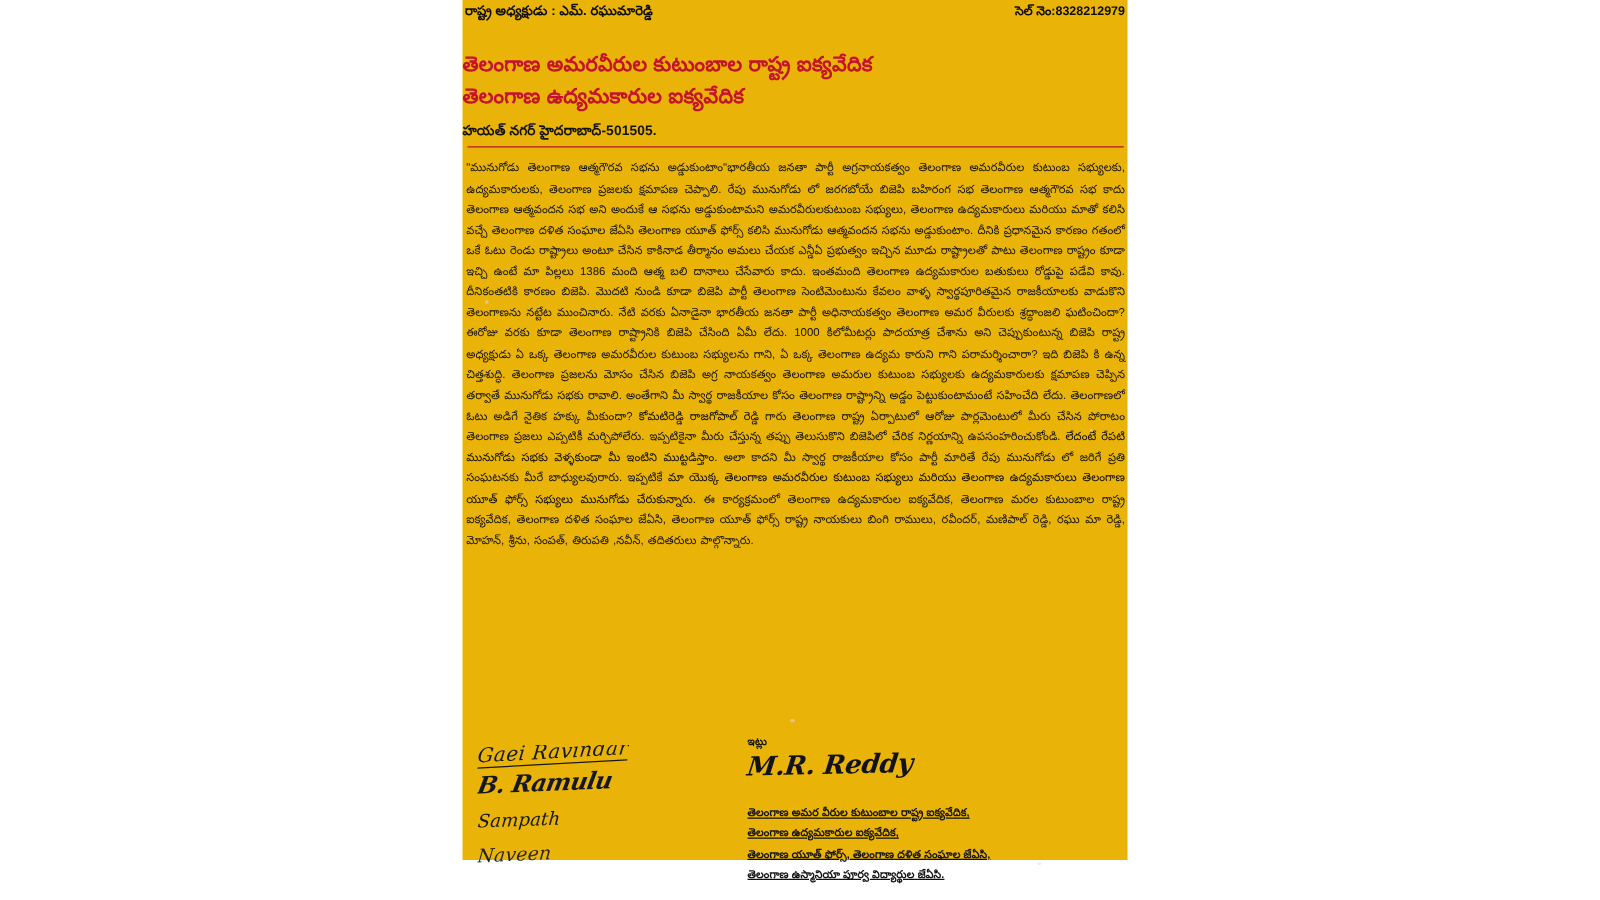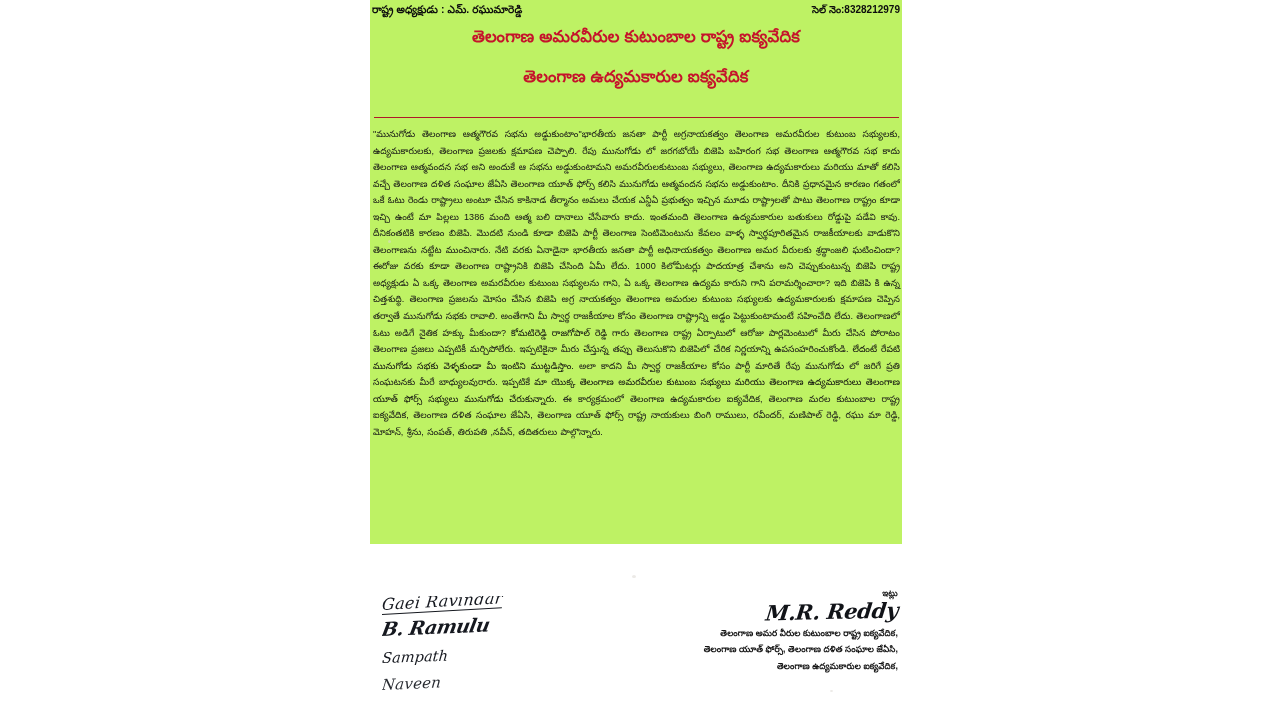--- a/index.html
+++ b/index.html
@@ -24,22 +24,22 @@
     top: 0;
     width: 1280px;
     height: 720px;
     background: #ffffff;
   }
   .paper-area {
     position: absolute;
     left: 370px;
     top: 0;
     width: 532px;
-    height: 544px;
-    background: #bef264;
+    height: 688px;
+    background: #eab308;
   }
 
   
   .letterhead-row {
     position: absolute;
     left: 0;
     top: 3px;
     width: 532px;
     display: flex;
     justify-content: space-between;
@@ -58,38 +58,37 @@
     font-size: 10px;
     font-weight: bold;
     color: #0d0d0d;
     white-space: nowrap;
   }
 
   
   .org-heading-block {
     position: absolute;
     left: 0;
-    top: 26px;
-    width: 532px;
-    text-align: center;
+    top: 42px;
+    width: 532px;
   }
   .org-title-main {
     font-size: 16.5px;
     font-weight: bold;
     color: #c5132b;
     line-height: 1.32;
     letter-spacing: 0.2px;
   }
   .org-title-sub {
     font-size: 16.5px;
     font-weight: bold;
     color: #c5132b;
     line-height: 1.32;
     letter-spacing: 0.2px;
-    margin-top: 18px;
+    margin-top: 3px;
   }
   .org-address {
     font-size: 11px;
     font-weight: bold;
     color: #141414;
     margin-top: 9px;
     letter-spacing: 0.1px;
   }
 
   
@@ -185,42 +184,43 @@
     margin-top: 10px;
     line-height: 1.1;
     opacity: 0.92;
   }
 
   .sig-right-column {
     position: absolute;
     left: 228px;
     top: 0;
     width: 300px;
-    text-align: right;
+    text-align: left;
   }
   .sig-closing-word {
     font-size: 8.5px;
     font-weight: bold;
     color: #141414;
     letter-spacing: 0.2px;
   }
   .sig-autograph {
     font-family: "DejaVu Serif", serif;
     font-style: italic;
     font-size: 21px;
     font-weight: bold;
     color: #111318;
     letter-spacing: -0.3px;
     transform: skewX(-8deg) rotate(-1.2deg);
     display: inline-block;
     margin-top: 1px;
     line-height: 1.05;
   }
   .sig-org-lines {
-    margin-top: 2px;
+    margin-top: 18px;
+    text-decoration: underline;
   }
   .sig-org-line {
     font-size: 8.7px;
     font-weight: bold;
     color: #141414;
     line-height: 16.4px;
     letter-spacing: 0.1px;
     white-space: nowrap;
   }
 
@@ -240,20 +240,21 @@
   <div class="paper-area">
 
     <div class="letterhead-row">
       <span class="lh-president">రాష్ట్ర అధ్యక్షుడు : ఎమ్. రఘుమారెడ్డి</span>
       <span class="lh-cell">సెల్ నెం:8328212979</span>
     </div>
 
     <div class="org-heading-block">
       <div class="org-title-main">తెలంగాణ అమరవీరుల కుటుంబాల రాష్ట్ర ఐక్యవేదిక</div>
       <div class="org-title-sub">తెలంగాణ ఉద్యమకారుల ఐక్యవేదిక</div>
+      <div class="org-address">హయత్ నగర్ హైదరాబాద్-501505.</div>
     </div>
 
     <div class="divider-rule"></div>
 
     <div class="letter-body">
       <p>"మునుగోడు తెలంగాణ ఆత్మగౌరవ సభను అడ్డుకుంటాం"భారతీయ జనతా పార్టీ అగ్రనాయకత్వం తెలంగాణ అమరవీరుల కుటుంబ సభ్యులకు, ఉద్యమకారులకు, తెలంగాణ ప్రజలకు క్షమాపణ చెప్పాలి. రేపు మునుగోడు లో జరగబోయే బిజెపి బహిరంగ సభ తెలంగాణ ఆత్మగౌరవ సభ కాదు తెలంగాణ ఆత్మవందన సభ అని అందుకే ఆ సభను అడ్డుకుంటామని అమరవీరులకుటుంబ సభ్యులు, తెలంగాణ ఉద్యమకారులు మరియు మాతో కలిసి వచ్చే తెలంగాణ దళిత సంఘాల జేఏసి తెలంగాణ యూత్ ఫోర్స్ కలిసి మునుగోడు ఆత్మవందన సభను అడ్డుకుంటాం. దీనికి ప్రధానమైన కారణం గతంలో ఒకే ఓటు రెండు రాష్ట్రాలు అంటూ చేసిన కాకినాడ తీర్మానం అమలు చేయక ఎన్డీఏ ప్రభుత్వం ఇచ్చిన మూడు రాష్ట్రాలతో పాటు తెలంగాణ రాష్ట్రం కూడా ఇచ్చి ఉంటే మా పిల్లలు 1386 మంది ఆత్మ బలి దానాలు చేసేవారు కాదు. ఇంతమంది తెలంగాణ ఉద్యమకారుల బతుకులు రోడ్డుపై పడేవి కావు. దీనికంతటికి కారణం బిజెపి. మొదటి నుండి కూడా బిజెపి పార్టీ తెలంగాణ సెంటిమెంటును కేవలం వాళ్ళ స్వార్థపూరితమైన రాజకీయాలకు వాడుకొని తెలంగాణను నట్టేట ముంచినారు. నేటి వరకు ఏనాడైనా భారతీయ జనతా పార్టీ అధినాయకత్వం తెలంగాణ అమర వీరులకు శ్రద్ధాంజలి ఘటించిందా?ఈరోజు వరకు కూడా తెలంగాణ రాష్ట్రానికి బిజెపి చేసింది ఏమీ లేదు. 1000 కిలోమీటర్లు పాదయాత్ర చేశాను అని చెప్పుకుంటున్న బిజెపి రాష్ట్ర అధ్యక్షుడు ఏ ఒక్క తెలంగాణ అమరవీరుల కుటుంబ సభ్యులను గాని, ఏ ఒక్క తెలంగాణ ఉద్యమ కారుని గాని పరామర్శించారా? ఇది బిజెపి కి ఉన్న చిత్తశుద్ధి. తెలంగాణ ప్రజలను మోసం చేసిన బిజెపి అగ్ర నాయకత్వం తెలంగాణ అమరుల కుటుంబ సభ్యులకు ఉద్యమకారులకు క్షమాపణ చెప్పిన తర్వాతే మునుగోడు సభకు రావాలి. అంతేగాని మీ స్వార్థ రాజకీయాల కోసం తెలంగాణ రాష్ట్రాన్ని అడ్డం పెట్టుకుంటామంటే సహించేది లేదు. తెలంగాణలో ఓటు అడిగే నైతిక హక్కు మీకుందా? <b>కోమటిరెడ్డి రాజగోపాల్ రెడ్డి</b> గారు తెలంగాణ రాష్ట్ర ఏర్పాటులో ఆరోజు పార్లమెంటులో మీరు చేసిన పోరాటం తెలంగాణ ప్రజలు ఎప్పటికీ మర్చిపోలేరు. ఇప్పటికైనా మీరు చేస్తున్న తప్పు తెలుసుకొని బిజెపిలో చేరిక నిర్ణయాన్ని ఉపసంహరించుకోండి. <b>లేదంటే రేపటి మునుగోడు సభకు వెళ్ళకుండా మీ ఇంటిని ముట్టడిస్తాం.</b> అలా కాదని మీ స్వార్థ రాజకీయాల కోసం పార్టీ మారితే రేపు మునుగోడు లో జరిగే ప్రతి సంఘటనకు మీరే బాధ్యులవురారు. ఇప్పటికే <b>మా యొక్క తెలంగాణ అమరవీరుల కుటుంబ సభ్యులు మరియు తెలంగాణ ఉద్యమకారులు తెలంగాణ యూత్ ఫోర్స్ సభ్యులు మునుగోడు చేరుకున్నారు.</b> ఈ కార్యక్రమంలో తెలంగాణ ఉద్యమకారుల ఐక్యవేదిక, తెలంగాణ మరల కుటుంబాల రాష్ట్ర ఐక్యవేదిక, తెలంగాణ దళిత సంఘాల జేఏసి, తెలంగాణ యూత్ ఫోర్స్ రాష్ట్ర నాయకులు బింగి రాములు, రవీందర్, మణిపాల్ రెడ్డి, రఘు మా రెడ్డి, మోహన్, శ్రీను, సంపత్, తిరుపతి ,నవీన్, తదితరులు పాల్గొన్నారు.</p>
     </div>
 
     <div class="signature-region">
 
@@ -262,22 +263,23 @@
         <div class="handwritten sig-hand-2">B. Ramulu</div><br>
         <div class="handwritten sig-hand-3">Sampath</div><br>
         <div class="handwritten sig-hand-4">Naveen</div>
       </div>
 
       <div class="sig-right-column">
         <div class="sig-closing-word">ఇట్లు</div>
         <div class="sig-autograph">M.R. Reddy</div>
         <div class="sig-org-lines">
           <div class="sig-org-line">తెలంగాణ అమర వీరుల కుటుంబాల రాష్ట్ర ఐక్యవేదిక,</div>
+          <div class="sig-org-line">తెలంగాణ ఉద్యమకారుల ఐక్యవేదిక,</div>
           <div class="sig-org-line">తెలంగాణ యూత్ ఫోర్స్, తెలంగాణ దళిత సంఘాల జేఏసి,</div>
-          <div class="sig-org-line">తెలంగాణ ఉద్యమకారుల ఐక్యవేదిక,</div>
+          <div class="sig-org-line">తెలంగాణ ఉస్మానియా పూర్వ విద్యార్థుల జేఏసి.</div>
         </div>
       </div>
 
     </div>
 
     <span class="scan-speck" style="left:18px; top:240px; width:3px; height:3px;"></span>
     <span class="scan-speck" style="left:502px; top:343px; width:2px; height:2px;"></span>
     <span class="scan-speck" style="left:262px; top:575px; width:4px; height:3px;"></span>
     <span class="scan-speck" style="left:460px; top:690px; width:3px; height:2px;"></span>
 

